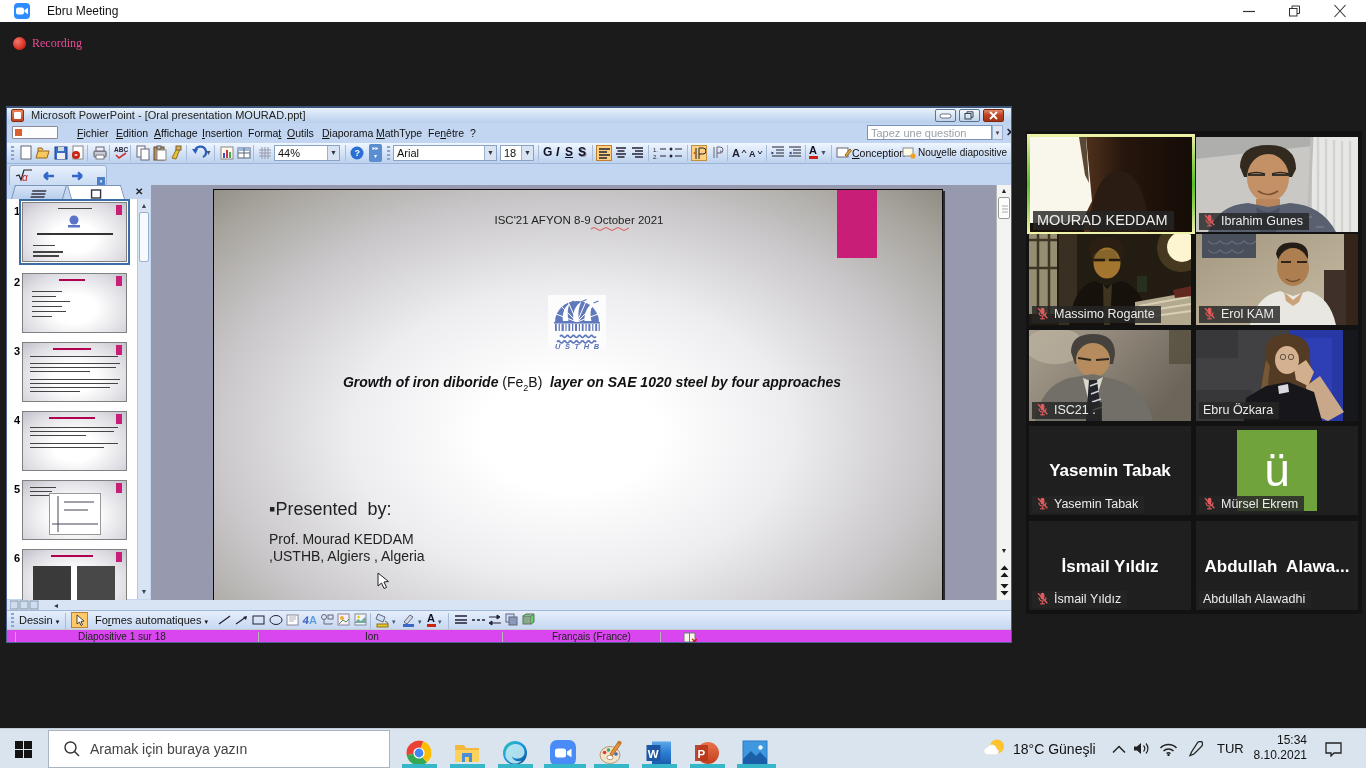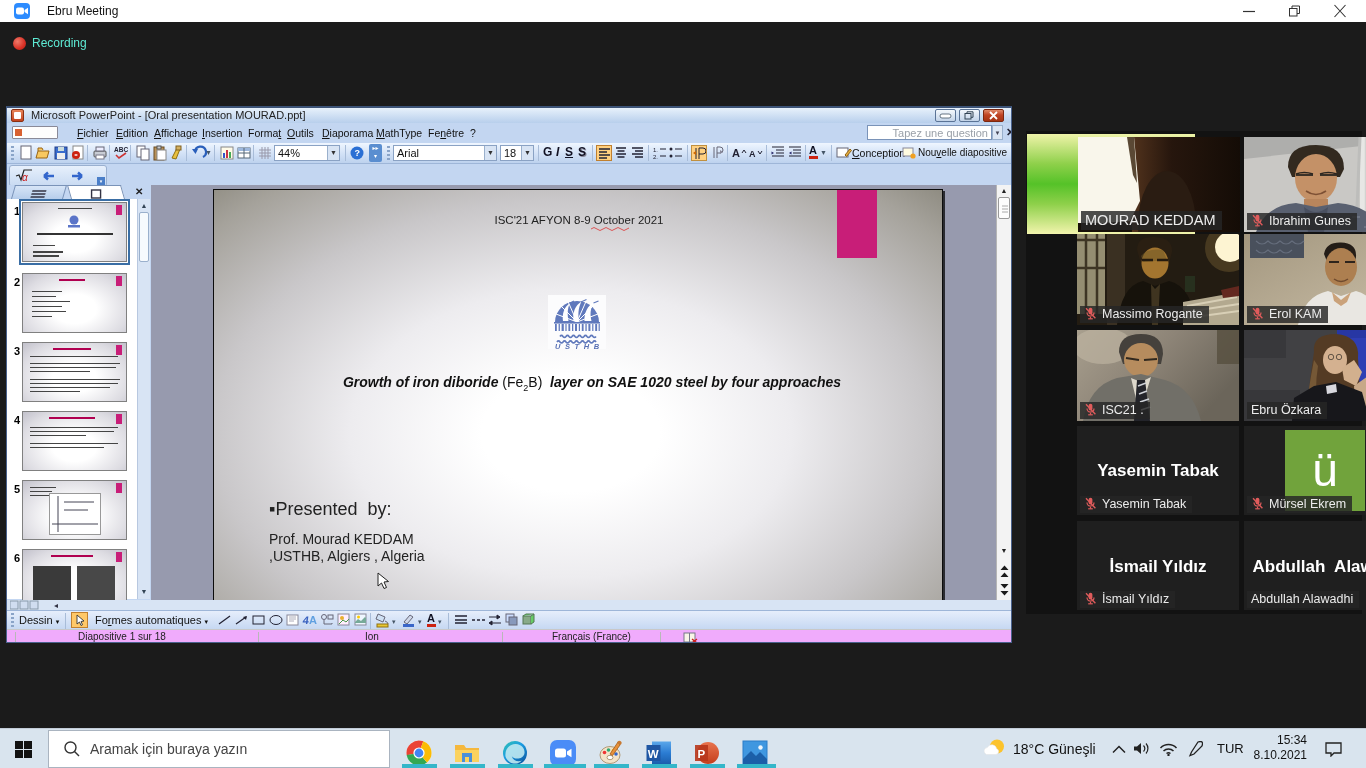--- a/index.html
+++ b/index.html
@@ -4,33 +4,33 @@
 *{margin:0;padding:0;box-sizing:border-box;}
 html,body{width:1366px;height:768px;overflow:hidden;}
 body{position:relative;background:#1b1b1b;font-family:"Liberation Sans",sans-serif;}
 .abs{position:absolute;}
 #ztitle{left:0;top:0;width:1366px;height:22px;background:#fff;}
 #ztitle .txt{position:absolute;left:47px;top:4px;font-size:12px;color:#111;}
 #zicon{position:absolute;left:14px;top:3px;width:16px;height:16px;border-radius:4px;background:#2d8cff;}
 .wbtn{position:absolute;top:0;width:14px;height:22px;}
 #rec{left:13px;top:36px;width:200px;height:16px;}
 #rec .dot{position:absolute;left:0;top:1px;width:13px;height:13px;border-radius:50%;background:radial-gradient(circle at 35% 35%, #f07a6a, #d93025 60%, #a52014);}
-#rec .t{position:absolute;left:19px;top:0px;font-size:12px;color:#5eead4;}
+#rec .t{position:absolute;left:19px;top:0px;font-size:12px;color:#ec4899;font-family:Liberation Serif, serif;}
 
 #ppt{left:6px;top:106px;width:1006px;height:537px;background:#c3d6f1;border:1px solid #49618c;border-top:2px solid #3c5377;overflow:hidden;}
 #ptitle{left:0;top:0;width:1004px;height:15px;background:linear-gradient(180deg,#e7f1fb,#b8cfec);font-size:11px;color:#222;}
 #ptitle .ticon{position:absolute;left:4px;top:1px;width:13px;height:13px;background:linear-gradient(180deg,#e8855a,#c2431f);border:1px solid #8a2f12;border-radius:2px;}
 #ptitle .ticon:before{content:"";position:absolute;left:2px;top:2px;width:7px;height:7px;background:#fff;border-radius:1px;}
 #ptitle .tt{position:absolute;left:24px;top:1px;}
 .pbtn{position:absolute;top:1px;width:21px;height:13px;border:1px solid #5a7396;border-radius:2px;background:linear-gradient(180deg,#f4f8fc,#c2d3e8);}
 #pbClose{background:linear-gradient(180deg,#e08a6a,#c04424 45%,#a33414);border-color:#7c2810;}
 #pmenu{left:0;top:15px;width:1004px;height:20px;background:#c3d6f1;font-size:10.5px;color:#111;}
 #pmenu .mi{white-space:nowrap;padding-left:44px;}
 #pmenu .mi{position:absolute;top:4px;}
-#tapez{position:absolute;left:860px;top:2px;width:125px;height:15px;background:#fff;border:1px solid #7a93b8;font-size:11px;color:#9aa0a8;padding:1px 3px;text-align:right;}
+#tapez{position:absolute;left:860px;top:2px;width:125px;height:15px;background:#fff;border:1px solid #7a93b8;font-size:11px;color:#9aa0a8;padding:1px 3px;}
 #tapezdd{position:absolute;left:985px;top:2px;width:11px;height:15px;background:#dce6f4;border:1px solid #9ab0cc;font-size:6px;color:#445;text-align:center;line-height:14px;}
 #pmx{position:absolute;left:999px;top:3px;font-size:11px;font-weight:bold;color:#223;}
 #ptool{left:0;top:35px;width:1004px;height:21px;background:linear-gradient(180deg,#eff6ff,#d2e1f6 55%,#bdd2ee);border-bottom:1px solid #9eb6d8;}
 .ti{position:absolute;top:2px;width:16px;height:16px;}
 .sep{position:absolute;top:2px;width:1px;height:16px;background:#a8bcd8;}
 .grip{position:absolute;top:3px;width:3px;height:14px;background:repeating-linear-gradient(180deg,#8aa4c8 0 2px,transparent 2px 4px);}
 .combo{position:absolute;top:2px;height:16px;background:#fff;border:1px solid #8aa2c4;font-size:11px;color:#111;padding:1px 3px;}
 .combo .dd{position:absolute;right:0;top:0;width:12px;height:14px;background:#d8e4f4;border-left:1px solid #9ab0cc;font-size:7px;text-align:center;line-height:14px;color:#333;}
 #tbar2bg{left:0;top:56px;width:1004px;height:21px;background:#c3d6f1;}
 #mtype{left:2px;top:57px;width:98px;height:22px;background:linear-gradient(180deg,#e7f0fc,#c8daf2);border:1px solid #9ab0d0;border-radius:3px;}
@@ -54,24 +54,24 @@
 #slide{position:absolute;left:62px;top:4px;width:730px;height:470px;background:radial-gradient(ellipse farthest-corner at 49% 52%,#ffffff 17%,#edecef 42%,#c9c7c9 68%,#a5a29b 90%,#8f8c82 100%);border:1px solid #0c0c0c;box-shadow:2px 2px 0 rgba(5,5,5,0.75);}
 #vscroll{position:absolute;left:989px;top:0;width:15px;height:415px;background:#f3f3f3;border-left:1px solid #b5b5b5;}
 #vscroll .thumbbar{position:absolute;left:1px;top:12px;width:12px;height:22px;background:#fdfdfd;border:1px solid #9a9a9a;border-radius:2px;}
 #s_top{position:absolute;left:0;width:730px;top:24px;text-align:center;font-size:11.5px;color:#222;}
 #s_pink{position:absolute;left:623px;top:0px;width:40px;height:68px;background:#c81e78;}
 #s_title{position:absolute;left:13px;top:184px;width:730px;text-align:center;font-size:14px;font-weight:bold;font-style:italic;color:#111;}
 #s_pres{position:absolute;left:55px;top:309px;font-size:18px;color:#222;}
 #s_name{position:absolute;left:55px;top:341px;font-size:14px;color:#222;line-height:16.5px;}
 #hstrip{left:0;top:492px;width:1004px;height:10px;background:#d8e4f4;}
 #dtool{left:0;top:502px;width:1004px;height:19px;background:linear-gradient(180deg,#e6eefb,#c6d8f2);border-top:1px solid #9eb6d8;font-size:11px;color:#111;}
-#pstatus{left:0;top:521px;width:1004px;height:14px;background:#f0abfc;border-top:1px solid #c8c8c8;font-size:10px;color:#222;}
+#pstatus{left:0;top:521px;width:1004px;height:14px;background:#d946ef;border-top:1px solid #c8c8c8;font-size:10px;color:#222;}
 .stsep{position:absolute;top:2px;width:1px;height:10px;background:#b8b8b8;}
 
-.tile{position:absolute;width:162px;overflow:hidden;background:#202020;margin-left:48px;}
+.tile{position:absolute;width:162px;overflow:hidden;background:#202020;}
 .vlabel{position:absolute;left:3px;bottom:2px;height:17px;background:rgba(38,38,38,.82);color:#ececec;font-size:12.5px;line-height:17px;padding:0 6px 0 4px;white-space:nowrap;}
 .vlabel .mic{display:inline-block;vertical-align:-2px;margin-right:5px;}
 .cname{position:absolute;left:0;width:100%;text-align:center;color:#fff;font-weight:bold;font-size:17px;}
 
 #taskbar{left:0;top:728px;width:1366px;height:40px;background:#d9e4ee;border-top:1px solid #c2ccd8;}
 #start{position:absolute;left:15px;top:12px;width:17px;height:17px;}
 #search{position:absolute;left:48px;top:1px;width:342px;height:38px;background:#fff;border:1px solid #aab4c0;font-size:14px;color:#444;}
 #search .mag{position:absolute;left:14px;top:9px;}
 #search .st{position:absolute;left:41px;top:10px;}
 .tbicon{position:absolute;top:740px;width:26px;height:26px;}

